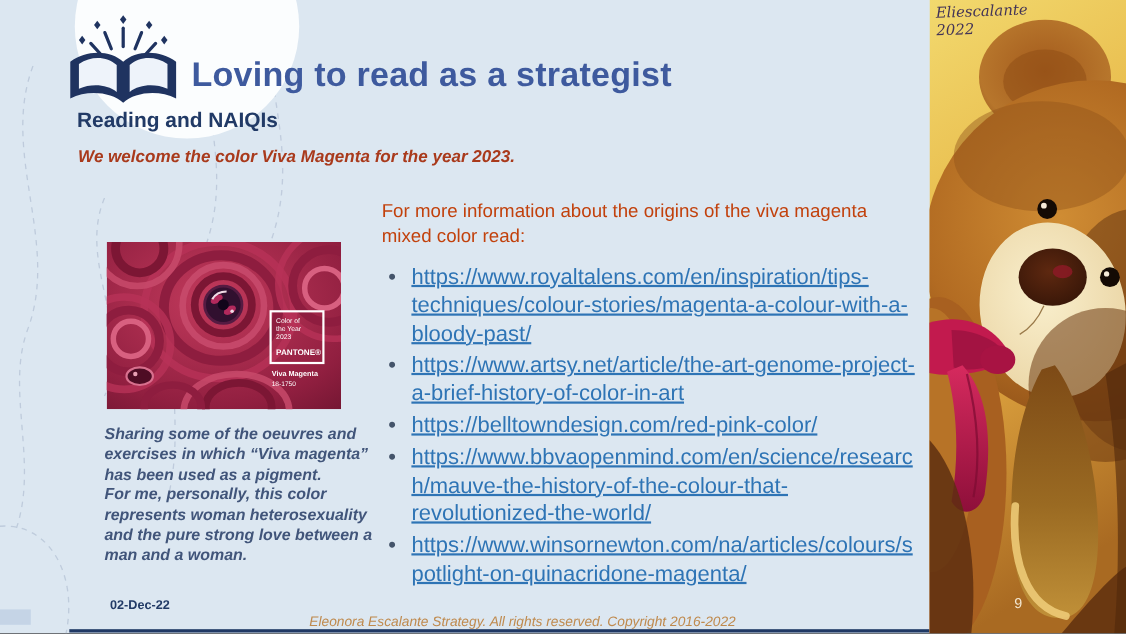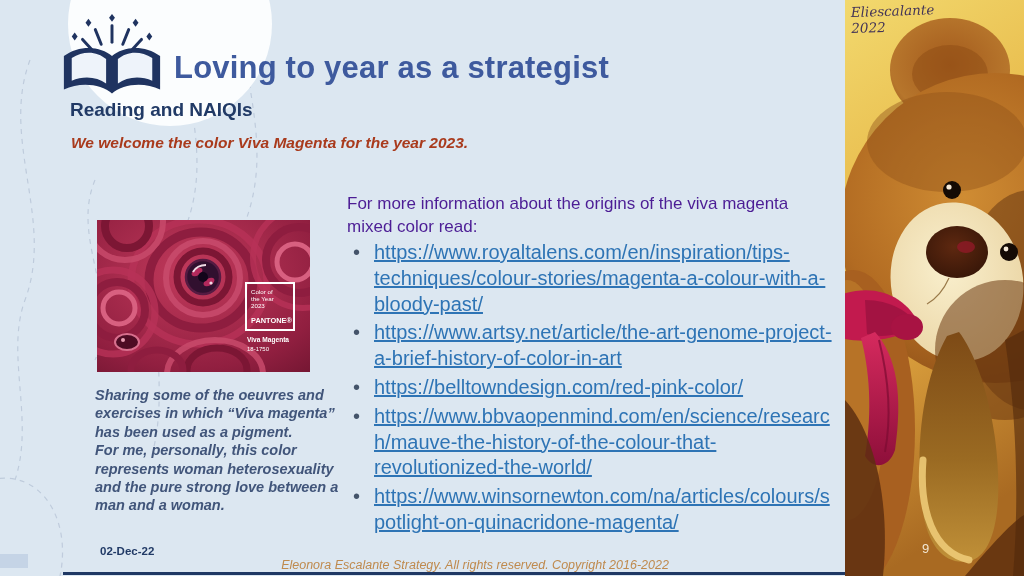--- a/index.html
+++ b/index.html
@@ -16,21 +16,21 @@
   .page-subtitle{position:absolute;left:70px;top:99px;font-size:19px;font-weight:bold;color:#213a66;}
   .highlight-line{position:absolute;left:71px;top:134px;font-size:15.5px;font-weight:bold;
                   font-style:italic;color:#a93a1c;}
 
   .pantone-figure{position:absolute;left:97px;top:220px;width:213px;height:152px;}
   .caption{position:absolute;left:95px;top:386px;width:260px;font-size:14.5px;
            font-weight:bold;font-style:italic;color:#41557a;line-height:1.27;}
   .caption p{margin:0;}
 
   .links-intro{position:absolute;left:347px;top:181px;width:478px;font-size:17px;
-               color:#4c1d95;line-height:1.33;margin-top:12px;}
+               color:#c2410c;line-height:1.33;}
   .links-list{position:absolute;left:347px;top:240px;width:490px;margin:0;padding:0;
               list-style:none;font-size:20px;line-height:1.29;}
   .links-list li{position:relative;padding-left:27px;margin-bottom:3px;color:#44546a;}
   .links-list li::before{content:"•";position:absolute;left:6px;top:0;color:#44546a;}
   .links-list a{color:#2e74b5;text-decoration:underline;overflow-wrap:anywhere;word-break:break-word;}
 
   .slide-date{position:absolute;left:100px;top:545px;font-size:11.5px;font-weight:bold;color:#213a66;}
   .copyright{position:absolute;left:50px;top:558px;width:850px;text-align:center;
              font-size:12.5px;font-style:italic;color:#bf8a4e;}
   .footer-line{position:absolute;left:63px;top:572px;width:782px;height:3px;background:#1f3864;}
@@ -75,21 +75,21 @@
         <path d="M31,6 l3,4 -3,4 -3,-4 Z"></path>
         <path d="M79,6 l3,4 -3,4 -3,-4 Z"></path>
         <path d="M17,20 l3,4 -3,4 -3,-4 Z"></path>
         <path d="M93,20 l3,4 -3,4 -3,-4 Z"></path>
       </g>
       <path d="M6,44 C22,32 44,34 55,44 C66,34 88,32 104,44 L104,78 C88,70 66,72 55,82 C44,72 22,70 6,78 Z" fill="#1f3360"></path>
       <path d="M14,46 C26,38 40,39 49,47 L49,72 C40,65 26,64 14,69 Z" fill="#eef3fa"></path>
       <path d="M96,46 C84,38 70,39 61,47 L61,72 C70,65 84,64 96,69 Z" fill="#eef3fa"></path>
     </svg>
 
-    <div class="page-title">Loving to year as a strategist</div>
+    <div class="page-title">Loving to read as a strategist</div>
     <div class="page-subtitle">Reading and NAIQIs</div>
     <div class="highlight-line">We welcome the color Viva Magenta for the year 2023.</div>
 
     <div class="pantone-figure">
       <svg width="213" height="152" viewBox="0 0 213 152">
         <defs>
           <radialGradient id="pBase" cx="0.45" cy="0.35" r="0.9">
             <stop offset="0" stop-color="#c23a5c"></stop>
             <stop offset="0.7" stop-color="#911f40"></stop>
             <stop offset="1" stop-color="#6f1530"></stop>

